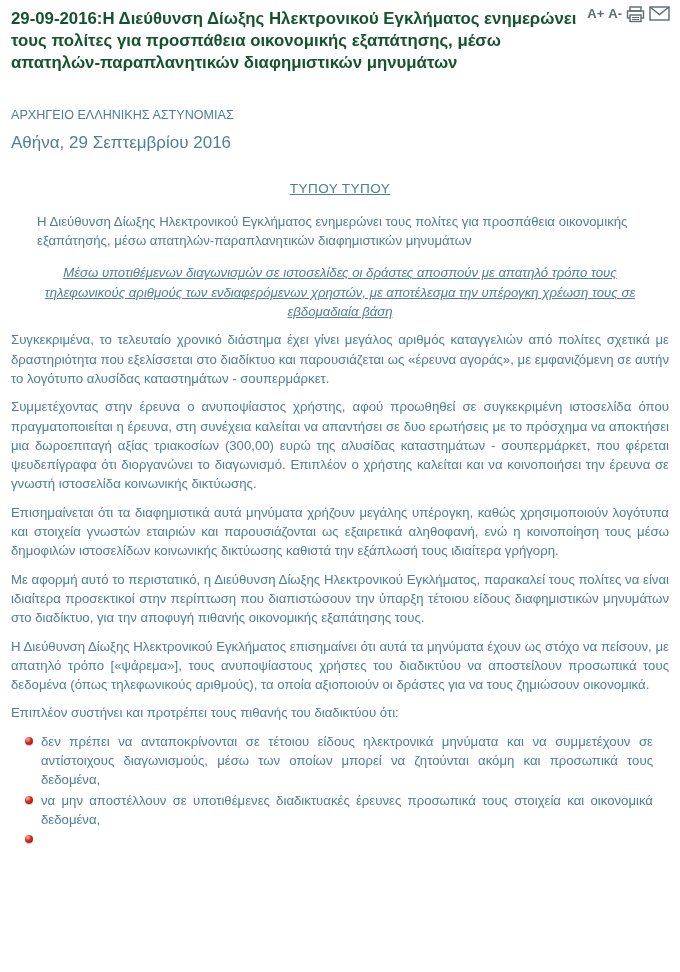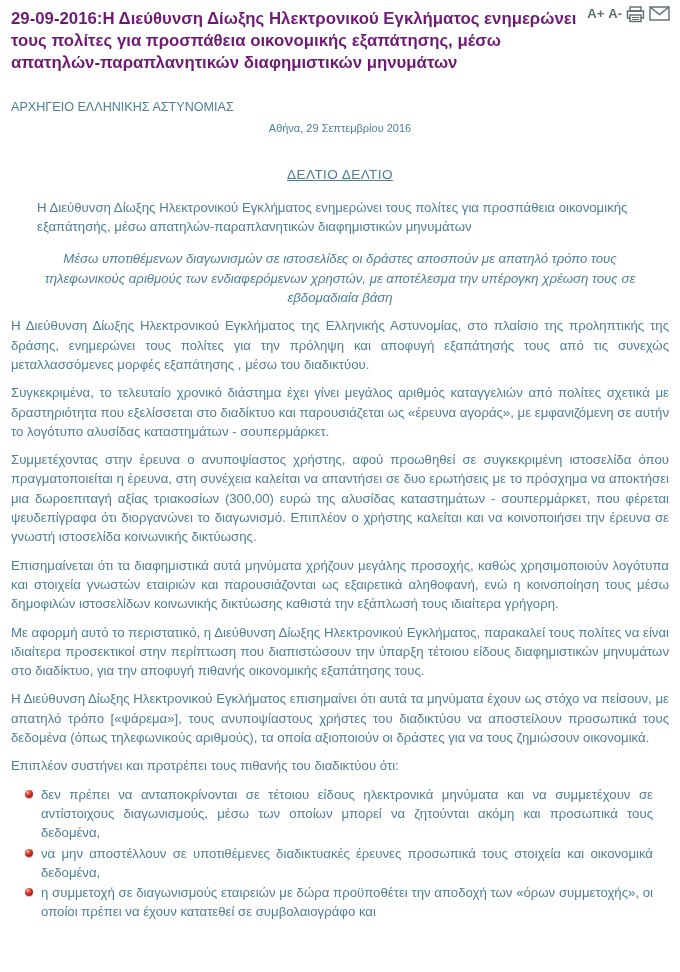--- a/index.html
+++ b/index.html
@@ -6,21 +6,21 @@
   body{
     width:680px;
     font-family:"Liberation Sans","DejaVu Sans",sans-serif;
     color:#4e7f96;
     font-size:13.2px;
     line-height:19.3px;
   }
   .page{padding:8px 11px 14px 11px;position:relative;}
   
   .title{
-    color:#701a75;
+    color:#14532d;
     font-size:16.8px;
     font-weight:bold;
     line-height:22px;
     margin:0;
     max-width:578px;
   }
   .toolbar{
     position:absolute;
     top:6px;right:10px;
     display:flex;
@@ -30,32 +30,32 @@
   }
   .tool-btn{
     cursor:pointer;
     border:none;background:none;padding:0;margin:0;
     color:#5c6b70;
     font-family:"Liberation Sans",sans-serif;
     font-weight:bold;
     font-size:13px;
     line-height:16px;
   }
-  .agency{margin-top:24px;font-size:12.6px;}
-  .dateline{margin-top:2px;text-align:center;font-size:11px;}
+  .agency{margin-top:32px;font-size:12.6px;}
+  .dateline{margin-top:8px;text-align:left;font-size:17px;}
   
   .press-heading{
     margin-top:26px;
     text-align:center;
     text-decoration:underline;
     font-size:13.6px;
     letter-spacing:0.4px;
   }
   .lead{margin:14px 26px 0 26px;}
-  .subtitle{margin:13px 18px 0 18px;text-align:center;font-style:italic;}
+  .subtitle{margin:13px 18px 0 18px;text-align:center;font-style:italic;text-decoration:underline;}
   p.body-par{margin:9px 0 0 0;text-align:justify;}
   .first-par{margin-top:14px;}
   
   ul.bullets{list-style:none;margin:9px 16px 0 0;padding:0 0 0 14px;}
   ul.bullets li{
     position:relative;
     padding-left:16px;
     text-align:justify;
     margin:0 0 1px 0;
   }
@@ -94,47 +94,45 @@
       </svg>
     </span>
   </div>
 
   <h1 class="title">29-09-2016:Η Διεύθυνση Δίωξης Ηλεκτρονικού Εγκλήματος ενημερώνει τους πολίτες για προσπάθεια οικονομικής εξαπάτησης, μέσω απατηλών-παραπλανητικών διαφημιστικών μηνυμάτων</h1>
 
   <div class="agency">ΑΡΧΗΓΕΙΟ ΕΛΛΗΝΙΚΗΣ ΑΣΤΥΝΟΜΙΑΣ</div>
 
   <div class="dateline">Αθήνα, 29 Σεπτεμβρίου 2016</div>
 
-  <div class="press-heading">ΔΕΛΤΙΟ ΔΕΛΤΙΟ</div>
+  <div class="press-heading">ΤΥΠΟΥ ΤΥΠΟΥ</div>
 
   <div class="lead">Η Διεύθυνση Δίωξης Ηλεκτρονικού Εγκλήματος ενημερώνει τους πολίτες για προσπάθεια οικονομικής εξαπάτησής, μέσω απατηλών-παραπλανητικών διαφημιστικών μηνυμάτων</div>
 
   <div class="subtitle">Μέσω υποτιθέμενων διαγωνισμών σε ιστοσελίδες οι δράστες αποσπούν με απατηλό τρόπο τους τηλεφωνικούς αριθμούς των ενδιαφερόμενων χρηστών, με αποτέλεσμα την υπέρογκη χρέωση τους σε εβδομαδιαία βάση</div>
 
-  <p class="body-par first-par">Η Διεύθυνση Δίωξης Ηλεκτρονικού Εγκλήματος της Ελληνικής Αστυνομίας, στο πλαίσιο της προληπτικής της δράσης, ενημερώνει τους πολίτες για την πρόληψη και αποφυγή εξαπάτησής τους από τις συνεχώς μεταλλασσόμενες μορφές εξαπάτησης , μέσω του διαδικτύου.</p>
   <p class="body-par">Συγκεκριμένα, το τελευταίο χρονικό διάστημα έχει γίνει μεγάλος αριθμός καταγγελιών από πολίτες σχετικά με δραστηριότητα που εξελίσσεται στο διαδίκτυο και παρουσιάζεται ως «έρευνα αγοράς», με εμφανιζόμενη σε αυτήν το λογότυπο αλυσίδας καταστημάτων - σουπερμάρκετ.</p>
   <p class="body-par">Συμμετέχοντας στην έρευνα ο ανυποψίαστος χρήστης, αφού προωθηθεί σε συγκεκριμένη ιστοσελίδα όπου πραγματοποιείται η έρευνα, στη συνέχεια καλείται να απαντήσει σε δυο ερωτήσεις με το πρόσχημα να αποκτήσει μια δωροεπιταγή αξίας τριακοσίων (300,00) ευρώ της αλυσίδας καταστημάτων - σουπερμάρκετ, που φέρεται ψευδεπίγραφα ότι διοργανώνει το διαγωνισμό. Επιπλέον ο χρήστης καλείται και να κοινοποιήσει την έρευνα σε γνωστή ιστοσελίδα κοινωνικής δικτύωσης.</p>
-  <p class="body-par">Επισημαίνεται ότι τα διαφημιστικά αυτά μηνύματα χρήζουν μεγάλης προσοχής, καθώς χρησιμοποιούν λογότυπα και στοιχεία γνωστών εταιριών και παρουσιάζονται ως εξαιρετικά αληθοφανή, ενώ η κοινοποίηση τους μέσω δημοφιλών ιστοσελίδων κοινωνικής δικτύωσης καθιστά την εξάπλωσή τους ιδιαίτερα γρήγορη.</p>
+  <p class="body-par">Επισημαίνεται ότι τα διαφημιστικά αυτά μηνύματα χρήζουν μεγάλης υπέρογκη, καθώς χρησιμοποιούν λογότυπα και στοιχεία γνωστών εταιριών και παρουσιάζονται ως εξαιρετικά αληθοφανή, ενώ η κοινοποίηση τους μέσω δημοφιλών ιστοσελίδων κοινωνικής δικτύωσης καθιστά την εξάπλωσή τους ιδιαίτερα γρήγορη.</p>
   <p class="body-par">Με αφορμή αυτό το περιστατικό, η Διεύθυνση Δίωξης Ηλεκτρονικού Εγκλήματος, παρακαλεί τους πολίτες να είναι ιδιαίτερα προσεκτικοί στην περίπτωση που διαπιστώσουν την ύπαρξη τέτοιου είδους διαφημιστικών μηνυμάτων στο διαδίκτυο, για την αποφυγή πιθανής οικονομικής εξαπάτησης τους.</p>
   <p class="body-par">Η Διεύθυνση Δίωξης Ηλεκτρονικού Εγκλήματος επισημαίνει ότι αυτά τα μηνύματα έχουν ως στόχο να πείσουν, με απατηλό τρόπο [«ψάρεμα»], τους ανυποψίαστους χρήστες του διαδικτύου να αποστείλουν προσωπικά τους δεδομένα (όπως τηλεφωνικούς αριθμούς), τα οποία αξιοποιούν οι δράστες για να τους ζημιώσουν οικονομικά.</p>
 
   <p class="body-par">Επιπλέον συστήνει και προτρέπει τους πιθανής του διαδικτύου ότι:</p>
 
   <ul class="bullets">
     <li>
       <span class="bullet"></span>
       <span>δεν πρέπει να ανταποκρίνονται σε τέτοιου είδους ηλεκτρονικά μηνύματα και να συμμετέχουν σε αντίστοιχους διαγωνισμούς, μέσω των οποίων μπορεί να ζητούνται ακόμη και προσωπικά τους δεδομένα,</span>
     </li>
     <li>
       <span class="bullet"></span>
       <span>να μην αποστέλλουν σε υποτιθέμενες διαδικτυακές έρευνες προσωπικά τους στοιχεία και οικονομικά δεδομένα,</span>
     </li>
     <li>
       <span class="bullet"></span>
-      <span>η συμμετοχή σε διαγωνισμούς εταιρειών με δώρα προϋποθέτει την αποδοχή των «όρων συμμετοχής», οι οποίοι πρέπει να έχουν κατατεθεί σε συμβολαιογράφο και</span>
     </li>
     <li>
       
       
     </li>
   </ul>
 
 </div>
 
 </body></html>

